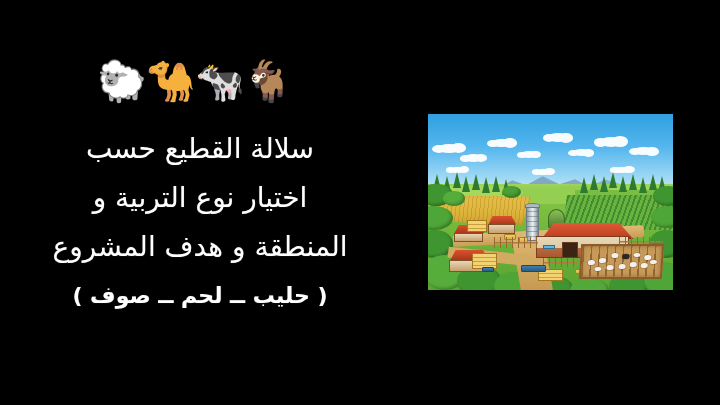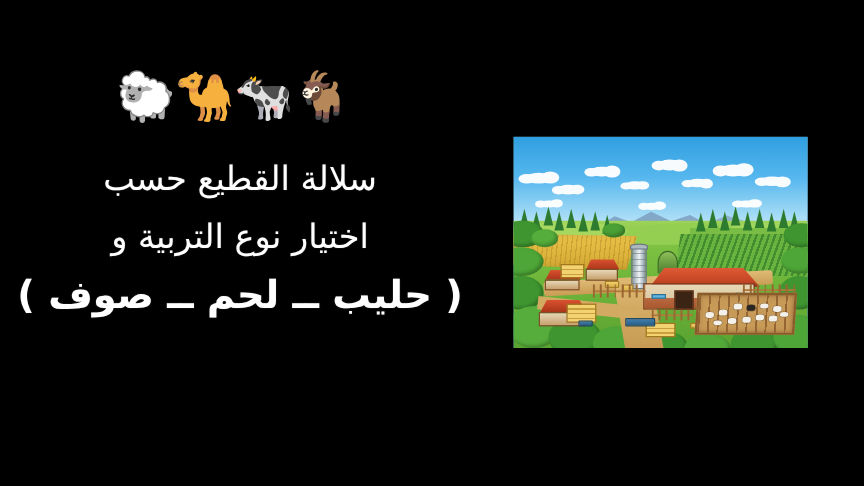--- a/index.html
+++ b/index.html
@@ -60,21 +60,21 @@
     letter-spacing: 0px;
     font-family: "DejaVu Sans", "Liberation Sans", sans-serif;
     text-shadow: 0 0 1px rgba(255,255,255,0.35);
   }
   .headline .ln {
     display: block;
     white-space: nowrap;
   }
   .headline .ln.emph {
     font-weight: 700;
-    font-size: 32px;
+    font-size: 22px;
   }
 
   
   .farm-frame {
     position: absolute;
     left: 428px;
     top: 114px;
     width: 245px;
     height: 176px;
     overflow: hidden;
@@ -378,20 +378,21 @@
 
   <div class="content-col">
 
     <div class="emoji-row">
       <span>🐑</span><span>🐪</span><span>🐄</span><span>🐐</span>
     </div>
 
     <div class="headline">
       <span class="ln">سلالة القطيع حسب</span>
       <span class="ln">اختيار نوع التربية و</span>
+      <span class="ln">المنطقة و هدف المشروع</span>
       <span class="ln emph">( حليب ــ لحم ــ صوف )</span>
     </div>
 
   </div>
 
   <div class="farm-frame">
     <div class="farm">
 
       <div class="sky"></div>
 

